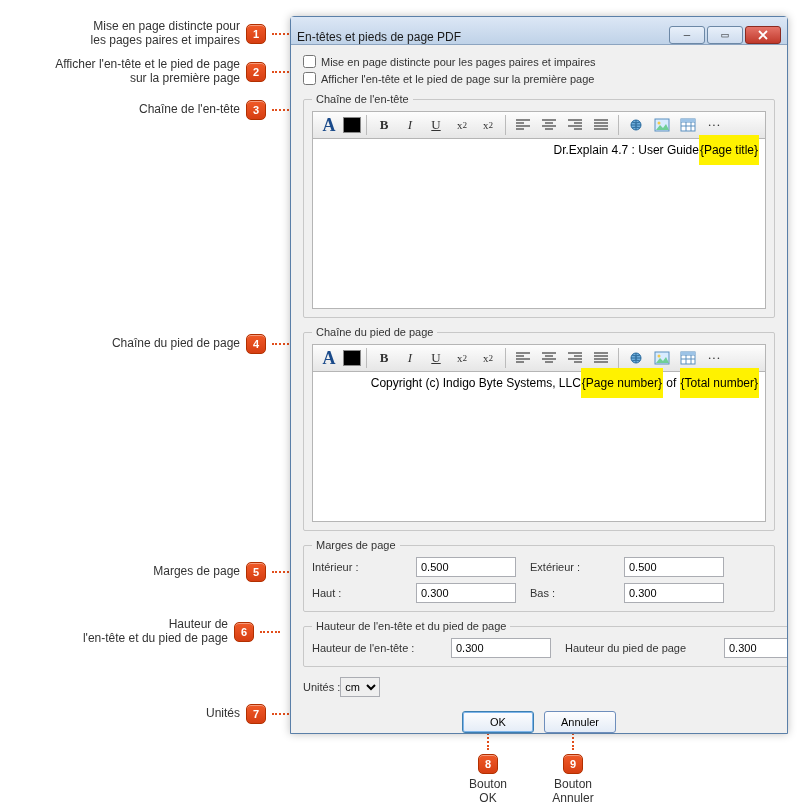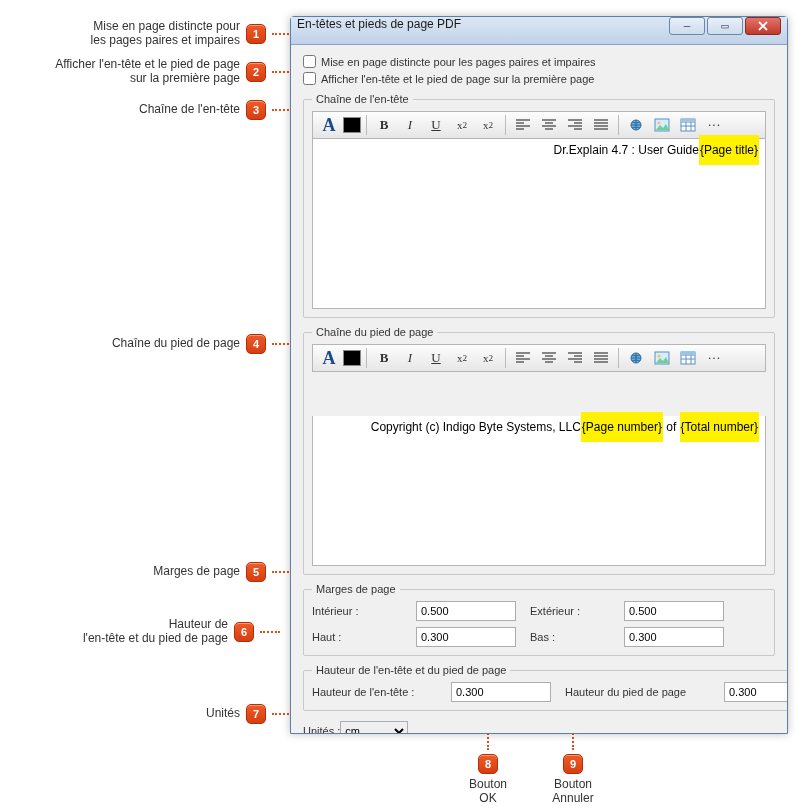--- a/index.html
+++ b/index.html
@@ -55,21 +55,21 @@
     background: #F0F0F0;
     box-shadow: 0 0 8px rgba(0,0,0,0.25);
     display: flex;
     flex-direction: column;
   }
   .titlebar {
     height: 28px;
     background: linear-gradient(#DCE7F5,#BFD2E8);
     border-bottom: 1px solid #8CA4C0;
     display: flex;
-    align-items: flex-start;
+    align-items: flex-end;
     padding: 0 6px;
     font-size: 12px;
     color: #1A1A1A;
   }
   .titlebar .title { flex:1; }
   .winbtn {
     width: 36px; height: 18px;
     margin-left: 2px;
     border: 1px solid #6C88A6;
     border-radius: 3px;
@@ -153,21 +153,21 @@
   .heights-grid {
     display:grid;
     grid-template-columns: 125px 100px 145px 100px;
     gap: 6px 14px;
     align-items:center;
     font-size:11px;
   }
   .heights-grid input { width:100%; height:20px; border:1px solid #ABADB3; padding:1px 4px; font-size:11px; }
 
   .units-row { display:flex; align-items:center; margin-top:6px; }
-  .units-row select { height:20px; border:1px solid #ABADB3; font-size:11px; width:68px;}
+  .units-row select { height:20px; border:1px solid #ABADB3; font-size:11px; width:40px;}
 
   .button-row { display:flex; justify-content:center; gap:10px; margin-top:10px; }
   .dlgbtn {
     min-width: 72px; height:22px;
     border: 1px solid #6E8EBC;
     border-radius: 3px;
     background: linear-gradient(#FDFDFE,#E4ECF7);
     font-size:11px;
     color:#000;
     cursor:pointer;
@@ -423,21 +423,21 @@
               <rect x="1" y="1" width="14" height="12" fill="#fff" stroke="#5A8FBF"></rect>
               <line x1="1" y1="4" x2="15" y2="4" stroke="#5A8FBF"></line>
               <line x1="1" y1="8" x2="15" y2="8" stroke="#5A8FBF"></line>
               <line x1="6" y1="1" x2="6" y2="13" stroke="#5A8FBF"></line>
               <line x1="11" y1="1" x2="11" y2="13" stroke="#5A8FBF"></line>
               <rect x="1" y="1" width="14" height="3" fill="#9DC3E6"></rect>
             </svg>
           </div>
         <div class="tbtn">···</div>
       </div>
-      <div class="editor" style="height:150px;margin-top:44px;">
+      <div class="editor" style="height:150px;">
         <div class="row">
           <span>Copyright (c) Indigo Byte Systems, LLC</span>
           <span>
             <span class="ph">{Page number}</span><span> of </span><span class="ph">{Total number}</span>
           </span>
         </div>
       </div>
     </fieldset>
 
     <fieldset>

